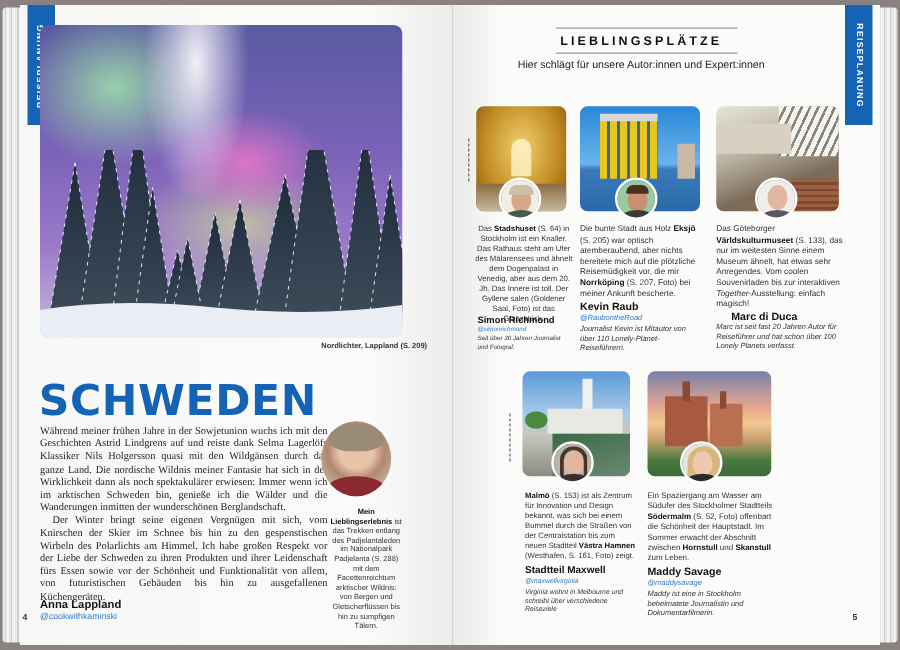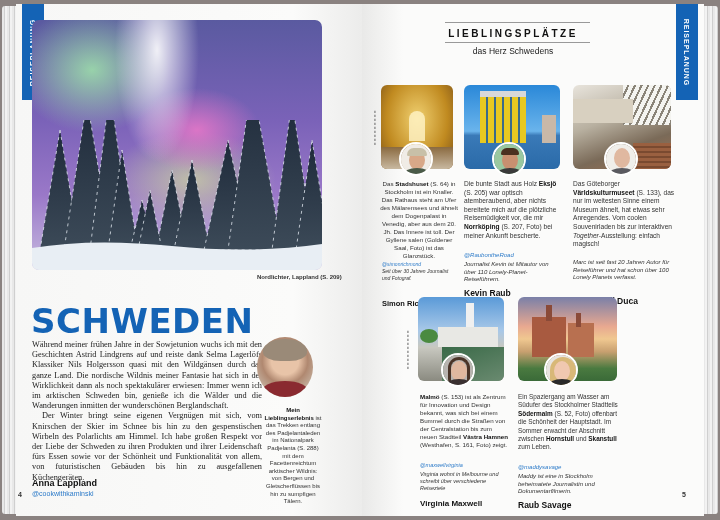--- a/index.html
+++ b/index.html
@@ -58,21 +58,21 @@
   .section-sub { position:absolute; left:362px; width:302px; top:46px; text-align:center; font-size:8.5px; line-height:11px; color:#222; }
 
   .card-img { position:absolute; border-radius:6px; overflow:hidden; }
   .avatar { position:absolute; width:34px; height:34px; border-radius:50%; border:2px solid #fff; overflow:hidden; }
   .avatar .face { position:absolute; left:8px; top:6px; width:16px; height:20px; border-radius:50%; background:#d8a888; }
   .avatar .body { position:absolute; left:2px; top:24px; width:28px; height:14px; border-radius:50% 50% 0 0; }
 
   .card-text { position:absolute; font-size:6.2px; line-height:8px; color:#333; }
   .card-text.c { text-align:center; }
   .card-text b { color:#111; }
-  .card-name { position:absolute; font-size:8.5px; font-weight:bold; color:#111;margin-top:48px; }
+  .card-name { position:absolute; font-size:8.5px; font-weight:bold; color:#111; }
   .card-handle { position:absolute; font-size:6px; color:#2d7bc9; font-style:italic; }
   .card-bio { position:absolute; font-size:6px; line-height:7.6px; color:#333; font-style:italic; }
   .credit-vert { position:absolute; font-size:3px; color:#777; writing-mode:vertical-rl; transform:rotate(180deg); }
   .page-num-right { position:absolute; left:682px; top:491px; font-size:7px; color:#333; font-weight:bold; }
 </style>
 </head>
 <body>
 
 <div class="book">
   <div class="edge-left"></div>
@@ -130,21 +130,21 @@
   <div class="page page-right">
     <div class="tab tab-right">
         <span>REISEPLANUNG</span>
       </div>
   </div>
 
   <div class="rule" style="top:22px;"></div>
   <div class="section-title">LIEBLINGSPLÄTZE</div>
   <div class="rule" style="top:42px;"></div>
   <div class="section-sub">
-    <div>das Herz Schwedens</div>
+    <div>Hier schlägt für unsere Autor:innen und Expert:innen</div>
   </div>
 
   <div class="credit-vert" style="left:373px; top:86px; height:60px;">▮▮▮▮▮▮▮▮▮</div>
   <div class="card-img" style="left:381px; top:85px; width:72px; height:84px; background:radial-gradient(ellipse at 50% 40%,#f0d070,#c08a20 60%,#7a5018);">
     <div style="position:absolute;left:28px;top:26px;width:16px;height:30px;background:#fff4c8;border-radius:8px 8px 0 0;opacity:0.8;"></div>
     <div style="position:absolute;left:0;bottom:0;width:72px;height:22px;background:linear-gradient(180deg,#8a6a40,#c8b8a0);"></div>
   </div>
   <div class="avatar" style="left:399px; top:142px;">
     <div style="position:absolute;inset:0;background:#f0ece6;"></div>
     <div class="face"></div>
@@ -201,37 +201,37 @@
   </div>
   <div class="avatar" style="left:441px; top:353px;">
     <div style="position:absolute;inset:0;background:#b8b4b0;"></div>
     <div class="face" style="background:#e0b8a0;"></div>
     <div style="position:absolute;left:5px;top:2px;width:22px;height:26px;border-radius:11px 11px 4px 4px;border:3px solid #4a3428;border-bottom:none;"></div>
     <div class="body" style="background:#3a3030;"></div>
   </div>
   <div class="card-text" style="left:420px; top:393px; width:90px; font-size:6.2px; line-height:8px;">
     <b>Malmö</b><span> (S. 153) ist als Zentrum für Innovation und Design bekannt, was sich bei einem Bummel durch die Straßen von der Centralstation bis zum neuen Stadtteil </span><b>Västra Hamnen</b><span> (Westhafen, S. 161, Foto) zeigt.</span>
   </div>
-  <div class="card-name" style="left:420px; top:451px; font-size:8px;">Virginia Maxwell</div>
+  <div class="card-name" style="left:420px; top:451px; font-size:8px;">Stadtteil Maxwell</div>
   <div class="card-handle" style="left:420px; top:462px; font-size:5.5px;">@maxwellvirginia</div>
   <div class="card-bio" style="left:420px; top:471px; width:92px; font-size:5.5px; line-height:7px;">Virginia wohnt in Melbourne und schreibt über verschiedene Reiseziele</div>
 
   <div class="card-img" style="left:518px; top:297px; width:99px; height:84px; background:linear-gradient(180deg,#7a80a8 0%,#e8a890 35%,#f0c890 50%,#c8a070 65%,#4a7a40 85%,#3a6a38 100%);">
     <div style="position:absolute;left:14px;top:20px;width:34px;height:40px;background:#a85a40;"></div>
     <div style="position:absolute;left:28px;top:8px;width:6px;height:16px;background:#8a4a38;"></div>
     <div style="position:absolute;left:50px;top:26px;width:26px;height:34px;background:#b87050;"></div>
     <div style="position:absolute;left:58px;top:16px;width:5px;height:14px;background:#8a4a38;"></div>
   </div>
   <div class="avatar" style="left:544px; top:353px;">
     <div style="position:absolute;inset:0;background:#e8e4e0;"></div>
     <div style="position:absolute;left:4px;top:2px;width:26px;height:32px;border-radius:13px 13px 4px 4px;background:#d8b878;"></div>
     <div class="face" style="background:#f0c8b0;"></div>
     <div class="body" style="background:#2a2a2a;"></div>
   </div>
   <div class="card-text" style="left:518px; top:393px; width:108px; font-size:6.4px; line-height:8.4px;">
     <span>Ein Spaziergang am Wasser am Südufer des Stockholmer Stadtteils </span><b>Södermalm</b><span> (S. 52, Foto) offenbart die Schönheit der Hauptstadt. Im Sommer erwacht der Abschnitt zwischen </span><b>Hornstull</b><span> und </span><b>Skanstull</b><span> zum Leben.</span>
   </div>
-  <div class="card-name" style="left:518px; top:452px;">Raub Savage</div>
+  <div class="card-name" style="left:518px; top:452px;">Maddy Savage</div>
   <div class="card-handle" style="left:518px; top:464px;">@maddysavage</div>
   <div class="card-bio" style="left:518px; top:473px; width:100px;">Maddy ist eine in Stockholm beheimatete Journalistin und Dokumentarfilmerin.</div>
 
   <div class="page-num-right">5</div>
 </div>
 
 </body></html>

